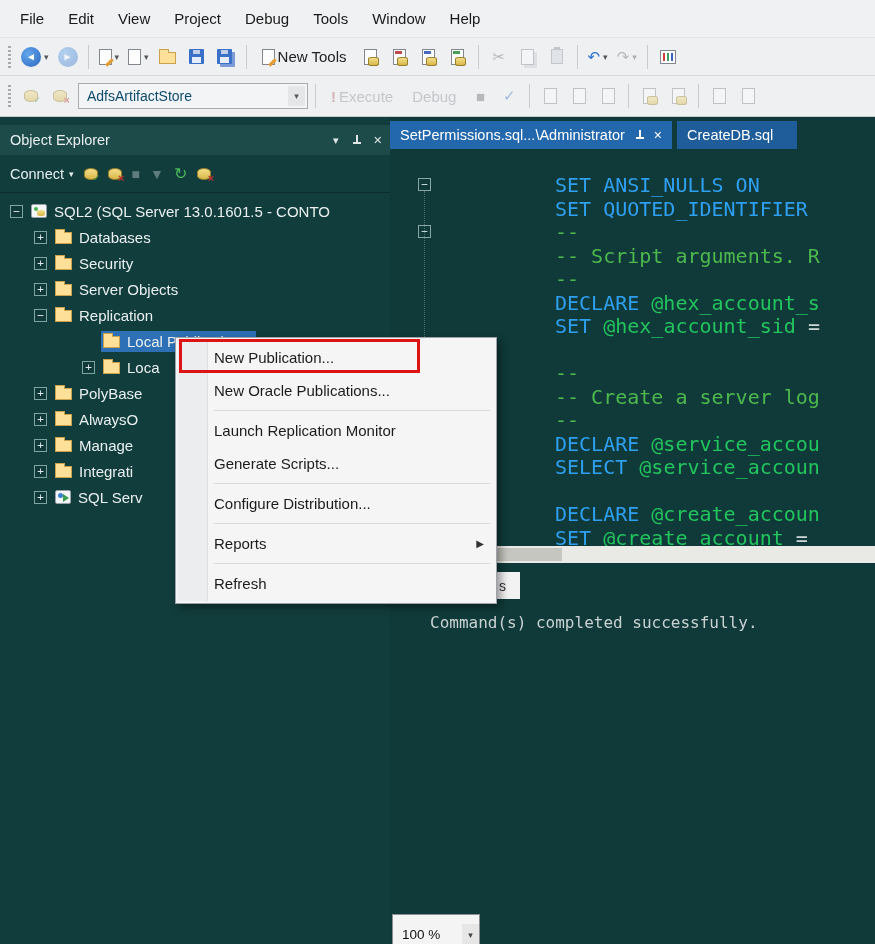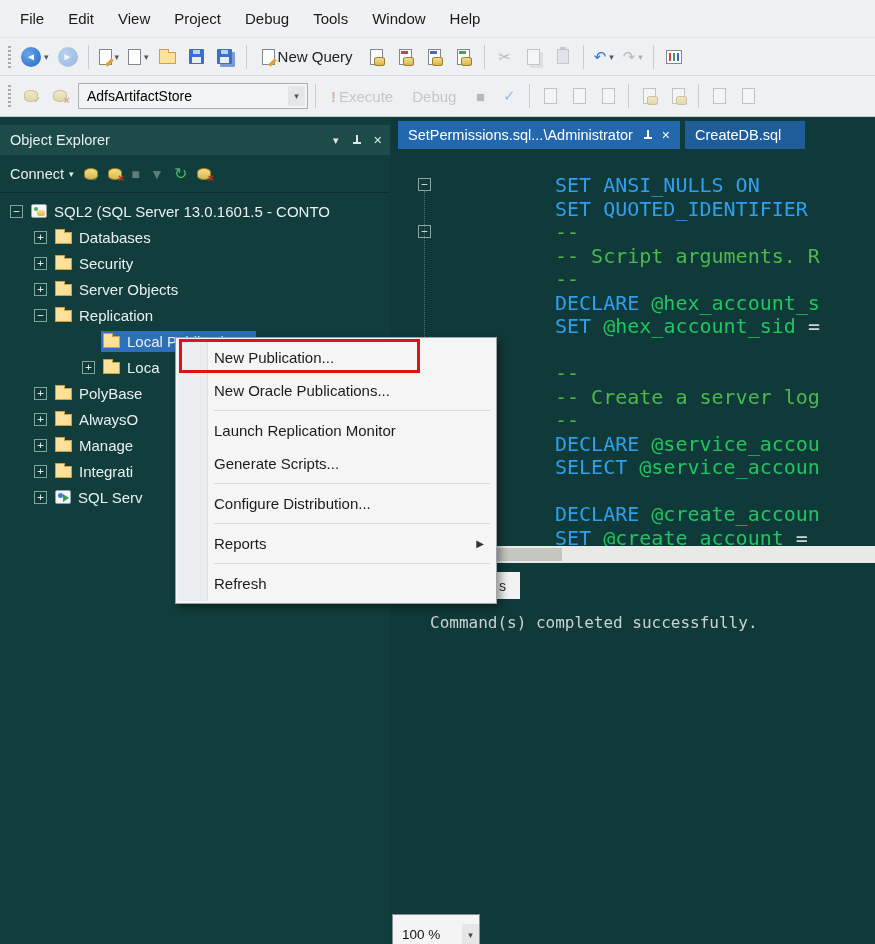--- a/index.html
+++ b/index.html
@@ -55,21 +55,21 @@
   .floppy.multi { box-shadow:3px 3px 0 #7b9bd6; margin-right:3px; }
   .act { width:16px; height:14px; background:#fff; border:1px solid #82878f; position:relative; }
   .act::after { content:""; position:absolute; left:2px; bottom:2px; width:10px; height:8px;
     background:linear-gradient(90deg,#d04040 0 2px,transparent 2px 4px,#3aa060 4px 6px,transparent 6px 8px,#3a60c0 8px 10px); }
   .cyl { width:14px; height:12px; background:linear-gradient(#f3de8a,#d9b84a);
     border:1px solid #9a7f2c; border-radius:7px/4px; position:relative; flex:none; }
   .cyl.check::after { content:"✓"; position:absolute; right:-4px; bottom:-4px; font-size:9px; color:#2a8a3a; }
   .cyl.red-x::after { content:"×"; position:absolute; right:-4px; bottom:-5px; font-size:11px; color:#c03030; font-weight:bold; }
   .combo { width:230px; height:26px; background:#f3f4f5; border:1px solid #a9adb3; display:flex;
     align-items:center; justify-content:space-between; padding:0 2px 0 8px; margin-left:2px; flex:none; }
-  .combo-text { color:#000000; font-size:14px; white-space:nowrap; overflow:hidden; }
+  .combo-text { color:#0c4a6e; font-size:14px; white-space:nowrap; overflow:hidden; }
   .combo-dd { width:17px; height:20px; display:flex; align-items:center; justify-content:center;
     font-size:9px; color:#555; background:#e4e6e8; }
   .excl { color:#b4595f; font-weight:bold; font-size:15px; }
   .exec-label, .debug-label { color:#8a8f94; }
   
   #main { position:relative; height:827px; background:#103c3b; overflow:hidden; }
   
   #object-explorer { position:absolute; left:0; top:0; width:390px; bottom:0; background:#113d3c; padding-top:8px; }
   .oe-header { height:30px; display:flex; align-items:center; justify-content:space-between;
     padding:0 8px 0 10px; background:#1c4b49; color:#e8efee; font-size:14.5px; }
@@ -104,21 +104,21 @@
     background:linear-gradient(#f3de8a,#d9b84a); border-radius:4px/2px; }
   .ticon.agent { width:16px; height:14px; background:#f4f6f8; border:1px solid #98a0a8; border-radius:2px; position:relative; }
   .ticon.agent::before { content:""; position:absolute; left:2px; top:2px; width:5px; height:5px; border-radius:50%; background:#3a7fd0; }
   .ticon.agent::after { content:""; position:absolute; right:1px; bottom:1px; width:0; height:0;
     border-left:6px solid #3aa050; border-top:4px solid transparent; border-bottom:4px solid transparent; }
   
   #editor { position:absolute; left:390px; top:0; right:0; bottom:0; background:#0f3a39; }
   .tabstrip { margin-top:4px; height:28px; display:flex; gap:5px; overflow:hidden; }
   .etab { display:flex; align-items:center; gap:9px; padding:0 10px; font-size:14.5px;
     color:#fff; background:#1f5d9a; white-space:nowrap; flex:none; }
-  .etab.active { background:#2368ad;margin-left:8px; }
+  .etab.active { background:#2368ad; }
   .etab .tclose { font-size:14px; color:#fff; }
   .etab .pin::before, .etab .pin::after { background:#fff; }
   .etab2 { width:120px; }
   #code-area { position:absolute; top:34px; left:0; right:0; height:395px; overflow:hidden;
     font-family:"DejaVu Sans Mono", monospace; font-size:20px; line-height:23.5px; }
   #code-lines { padding-top:23px; }
   .cl { height:23.5px; white-space:pre; padding-left:165px; }
   .cl .kw { color:#2f9ff0; }
   .cl .cm { color:#4db84d; }
   .cl .var { color:#22c55e; }
@@ -194,21 +194,21 @@
     </span>
     <span class="tbtn">
       <span class="floppy"></span>
     </span>
     <span class="tbtn">
       <span class="floppy multi"></span>
     </span>
     <span class="tsep"></span>
     <span class="tbtn txt">
       <span class="doc pencil"></span>
-      <span>New Query</span>
+      <span>New Tools</span>
     </span>
     <span class="tbtn">
       <span class="doc db"></span>
     </span>
     <span class="tbtn">
       <span class="doc db mdx"></span>
     </span>
     <span class="tbtn">
       <span class="doc db dmx"></span>
     </span>

